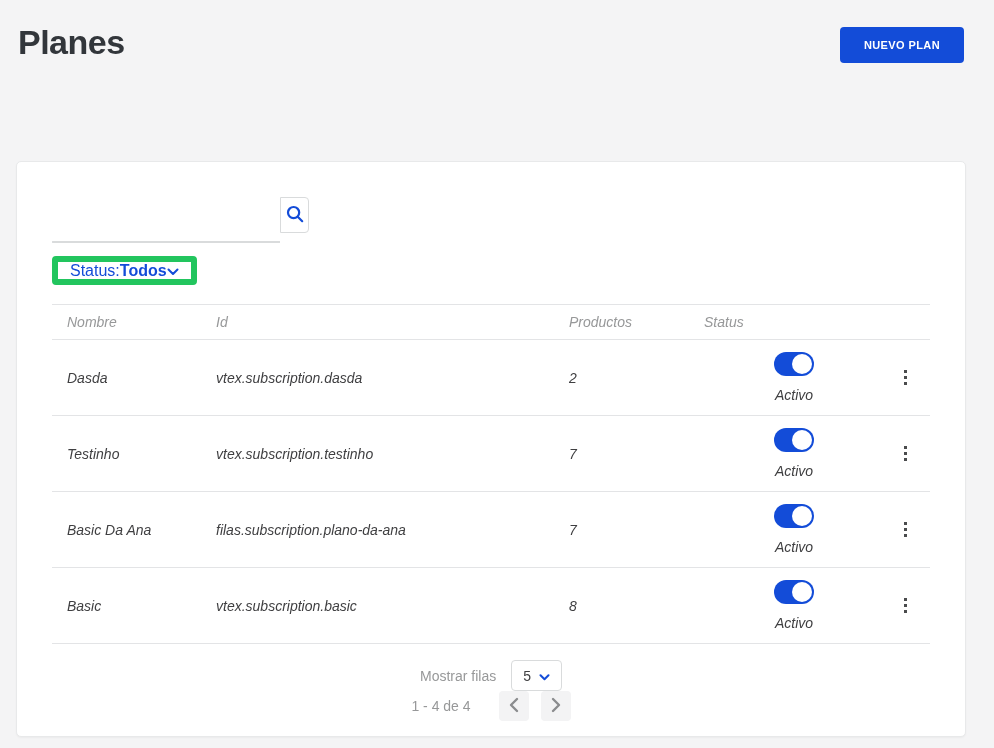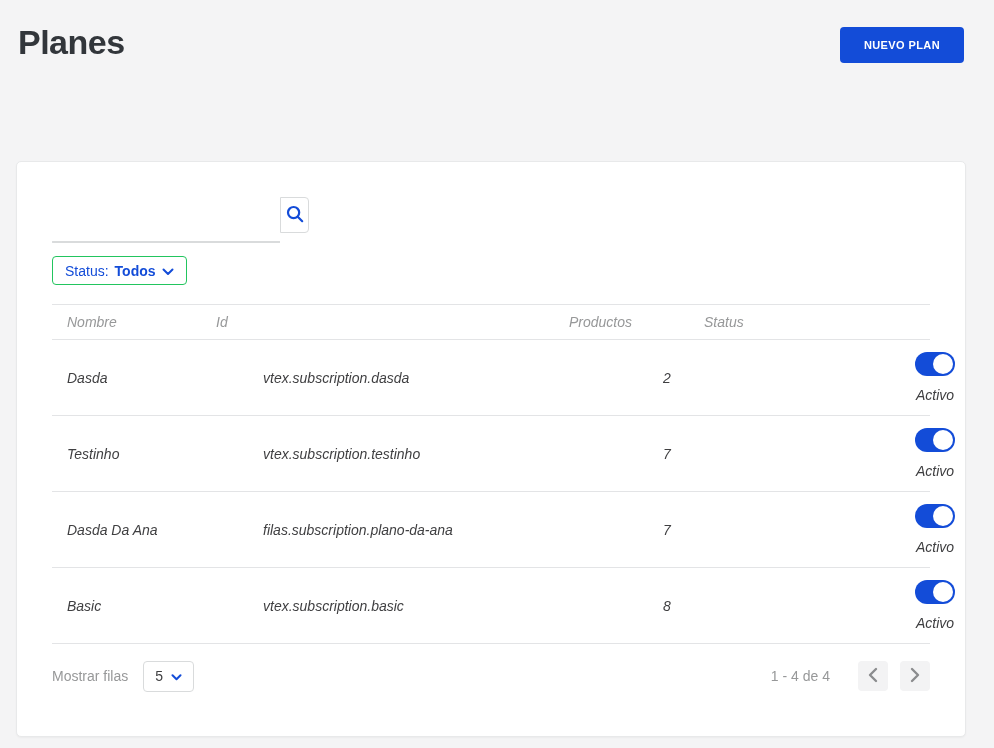--- a/index.html
+++ b/index.html
@@ -38,59 +38,59 @@
   .search-input::placeholder { color: #9d9ea0; }
   .search-btn {
     width: 51px; background: #ffffff; border: 1px solid #d9dbdc;
     border-radius: 0 4px 4px 0; cursor: pointer;
     display: flex; align-items: center; justify-content: center;
   }
 
   
   .filter-row { margin-top: 23px; }
   .filter-chip {
-    display: inline-flex; align-items: center; gap: 6px;
-    border: 1px solid #22c55e; border-radius: 4px; background: #ffffff;
+    display: inline-flex; align-items: center; gap: 0;
+    border: 6px solid #22c55e; border-radius: 4px; background: #ffffff;
     padding: 6px 12px; height: 29px; cursor: pointer;
-    font-family: "Liberation Sans", sans-serif; font-size: 14px; color: #134cd8;
+    font-family: "Liberation Sans", sans-serif; font-size: 16px; color: #134cd8;
   }
   .filter-chip .chip-value { font-weight: 700; }
 
   
   .table { margin-top: 19px; }
   .t-row {
     display: grid;
     grid-template-columns: 149px 353px 135px 195px 60px;
     align-items: center;
   }
   .t-head { border-top: 1px solid #e3e4e6; border-bottom: 1px solid #e3e4e6; height: 36px; }
   .t-head .cell { color: #979899; font-size: 14px; }
   .cell { padding-left: 15px; font-size: 14px; color: #3f3f41; font-style: italic; }
-  .t-body .t-row { height: 76px; border-bottom: 1px solid #e3e4e6; cursor: pointer; gap: 47px; }
+  .t-body .t-row { height: 76px; border-bottom: 1px solid #e3e4e6; cursor: pointer; }
   .status-cell { display: flex; align-items: center; gap: 11px; flex-direction: column; }
 
   
   .toggle {
     width: 40px; height: 24px; border-radius: 12px; background: #134cd8;
     position: relative; cursor: pointer; flex: 0 0 auto;
   }
   .toggle .knob {
     position: absolute; top: 2px; left: 18px; width: 20px; height: 20px;
     border-radius: 50%; background: #ffffff;
   }
 
   
   .kebab {
     background: none; border: none; cursor: pointer; padding: 8px 10px;
     display: flex; flex-direction: column; gap: 3px; align-items: center; margin-left: 10px;
   }
   .kebab i { width: 3px; height: 3px; background: #4a4b4d; display: block; }
 
   
-  .table-footer { margin-top: 16px; display: flex; align-items: center; justify-content: space-between; height: 32px; }
+  .table-footer { margin-top: 16px; display: flex; align-items: center; justify-content: space-between; height: 32px; flex-direction: column; }
   .rows-select-wrap { display: flex; align-items: center; gap: 15px; }
   .muted { color: #979899; font-size: 14px; }
   .rows-select {
     display: inline-flex; align-items: center; gap: 8px;
     border: 1px solid #d9dbdc; border-radius: 4px; background: #ffffff;
     height: 31px; padding: 0 11px; cursor: pointer; font-size: 14px; color: #3f3f41;
     font-family: "Liberation Sans", sans-serif;
   }
   .pagination { display: flex; align-items: center; gap: 12px; }
   .page-nav-btn {
@@ -179,21 +179,21 @@
           <div class="cell" style="padding-left:0">
             <button class="kebab">
                 <i></i>
                 <i></i>
                 <i></i>
               </button>
           </div>
         </div>
 
         <div class="t-row">
-          <div class="cell">Dasda Da Ana</div>
+          <div class="cell">Basic Da Ana</div>
           <div class="cell">filas.subscription.plano-da-ana</div>
           <div class="cell">7</div>
           <div class="cell status-cell">
             <span class="toggle">
                 <span class="knob"></span>
               </span>
             <span>Activo</span>
           </div>
           <div class="cell" style="padding-left:0">
             <button class="kebab">

